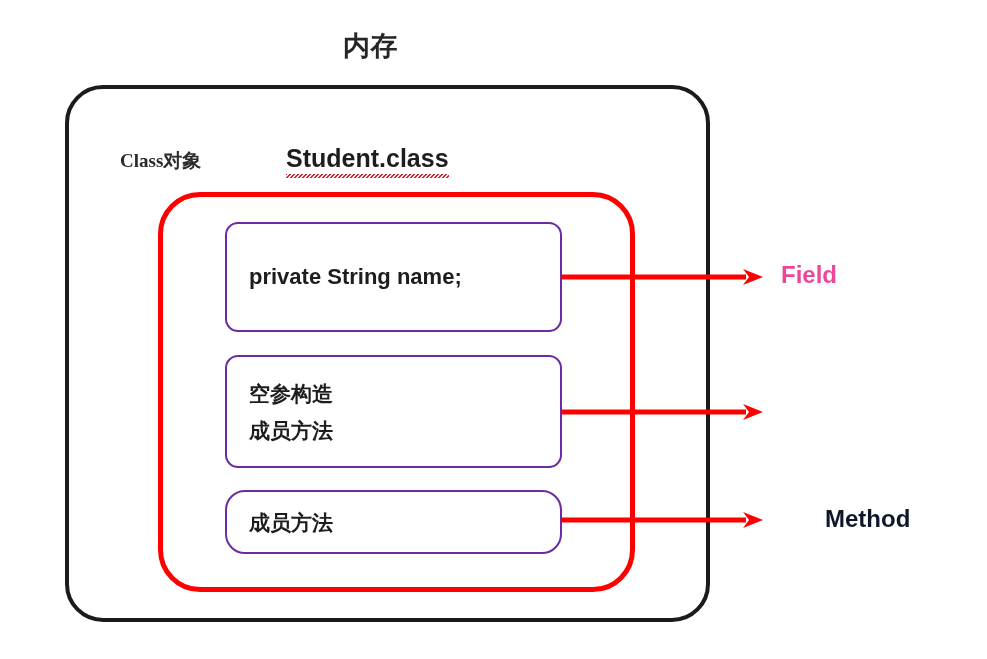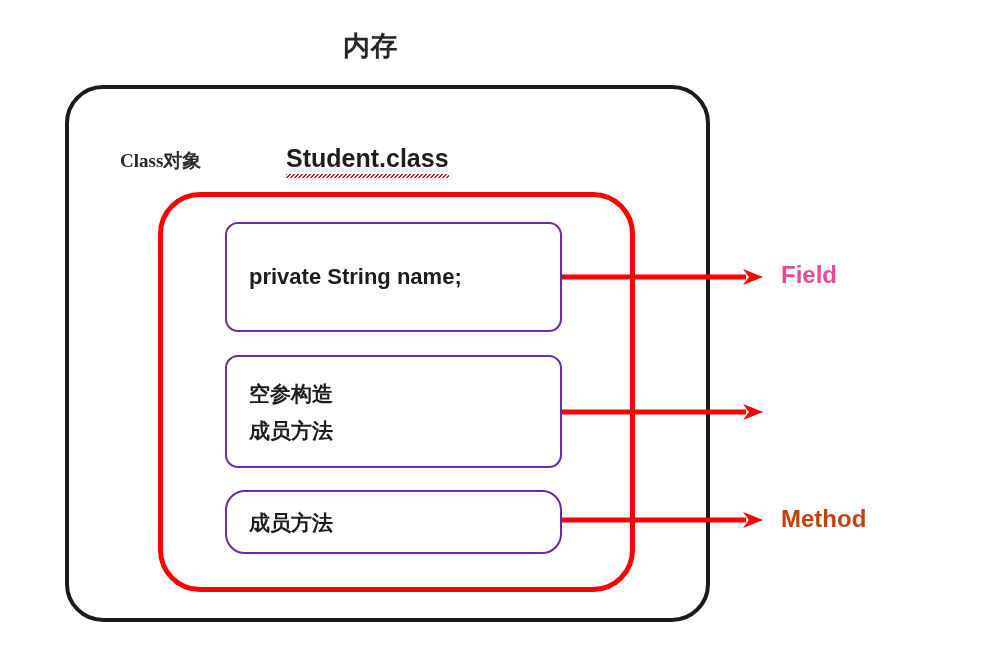--- a/index.html
+++ b/index.html
@@ -149,21 +149,21 @@
   
   .side-label {
     position: absolute;
     left: 781px;
     font-size: 24px;
     font-weight: bold;
     white-space: nowrap;
   }
   #side-label-0 { top: 261px; color: #ec4899; }
   #side-label-1 { top: 396px; color: #4c5150; }
-  #side-label-2 { top: 505px; color: #c2410c; }
+  #side-label-2 { top: 505px; color: #0f172a; margin-left: 44px; }
 </style>
 </head>
 <body>
 
 <div id="canvas">
 
   <div class="diagram-title">内存</div>
 
   <div class="memory-box"></div>
 

